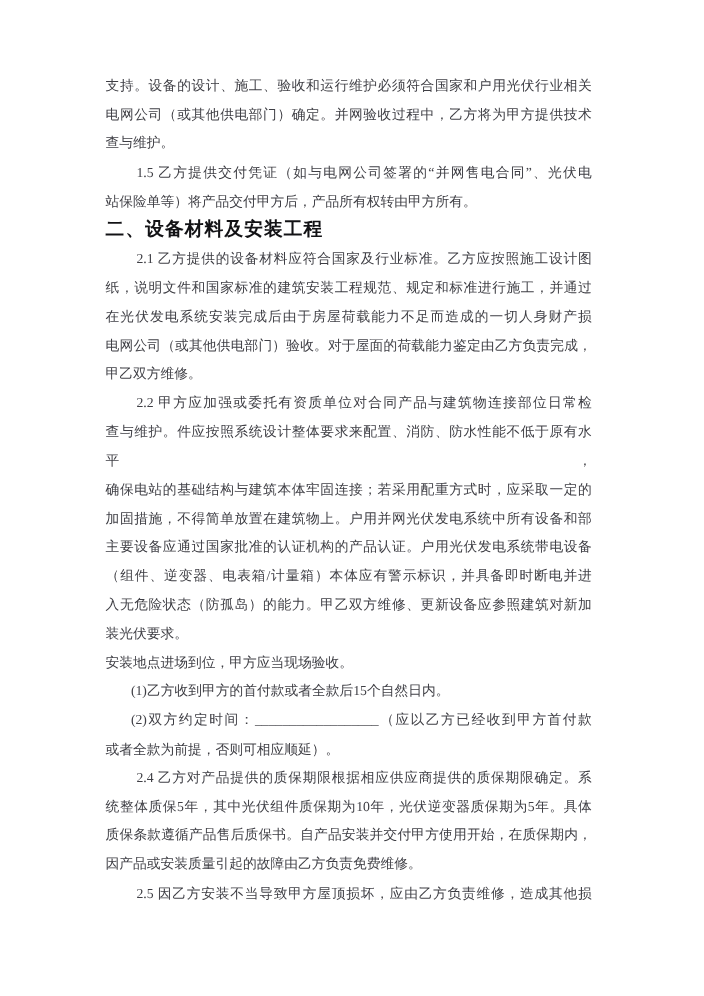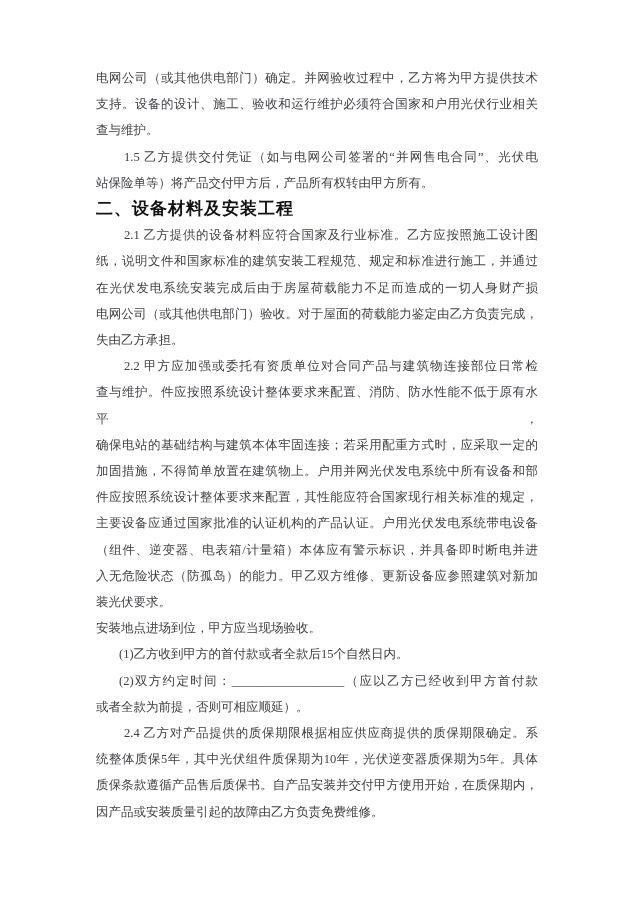--- a/index.html
+++ b/index.html
@@ -42,50 +42,50 @@
     text-align:right;
     text-align-last:left;
   }
 </style>
 </head>
 <body>
 
 <div class="page">
   <div class="textcol">
 
+    <div class="ln">支持。设备的设计、施工、验收和运行维护必须符合国家和户用光伏行业相关</div>
     <div class="ln">电网公司（或其他供电部门）确定。并网验收过程中，乙方将为甲方提供技术</div>
-    <div class="ln">支持。设备的设计、施工、验收和运行维护必须符合国家和户用光伏行业相关</div>
     <div class="ln end">查与维护。</div>
 
     <div class="ln ind">1.5 乙方提供交付凭证（如与电网公司签署的“并网售电合同”、光伏电</div>
     <div class="ln end">站保险单等）将产品交付甲方后，产品所有权转由甲方所有。</div>
 
     <div class="heading">二、设备材料及安装工程</div>
 
     <div class="ln ind">2.1 乙方提供的设备材料应符合国家及行业标准。乙方应按照施工设计图</div>
     <div class="ln">纸，说明文件和国家标准的建筑安装工程规范、规定和标准进行施工，并通过</div>
     <div class="ln">在光伏发电系统安装完成后由于房屋荷载能力不足而造成的一切人身财产损</div>
     <div class="ln">电网公司（或其他供电部门）验收。对于屋面的荷载能力鉴定由乙方负责完成，</div>
-    <div class="ln end">失由乙方承担。</div>
+    <div class="ln end">甲乙双方维修。</div>
 
     <div class="ln ind">2.2 甲方应加强或委托有资质单位对合同产品与建筑物连接部位日常检</div>
     <div class="ln">查与维护。件应按照系统设计整体要求来配置、消防、防水性能不低于原有水平，</div>
     <div class="ln">确保电站的基础结构与建筑本体牢固连接；若采用配重方式时，应采取一定的</div>
     <div class="ln">加固措施，不得简单放置在建筑物上。户用并网光伏发电系统中所有设备和部</div>
-    <div class="ln">件应按照系统设计整体要求来配置，其性能应符合国家现行相关标准的规定，</div>
     <div class="ln">主要设备应通过国家批准的认证机构的产品认证。户用光伏发电系统带电设备</div>
     <div class="ln">（组件、逆变器、电表箱/计量箱）本体应有警示标识，并具备即时断电并进</div>
     <div class="ln">入无危险状态（防孤岛）的能力。甲乙双方维修、更新设备应参照建筑对新加</div>
     <div class="ln end">装光伏要求。</div>
 
     <div class="ln end">安装地点进场到位，甲方应当现场验收。</div>
     <div class="ln end ind2">(1)乙方收到甲方的首付款或者全款后15个自然日内。</div>
     <div class="ln ind2">(2)双方约定时间：__________________（应以乙方已经收到甲方首付款</div>
     <div class="ln end">或者全款为前提，否则可相应顺延）。</div>
 
     <div class="ln ind">2.4 乙方对产品提供的质保期限根据相应供应商提供的质保期限确定。系</div>
     <div class="ln">统整体质保5年，其中光伏组件质保期为10年，光伏逆变器质保期为5年。具体</div>
     <div class="ln">质保条款遵循产品售后质保书。自产品安装并交付甲方使用开始，在质保期内，</div>
     <div class="ln end">因产品或安装质量引起的故障由乙方负责免费维修。</div>
 
+    <div class="ln ind">2.5 因乙方安装不当导致甲方屋顶损坏，应由乙方负责维修，造成其他损</div>
 
   </div>
 </div>
 
 </body></html>

